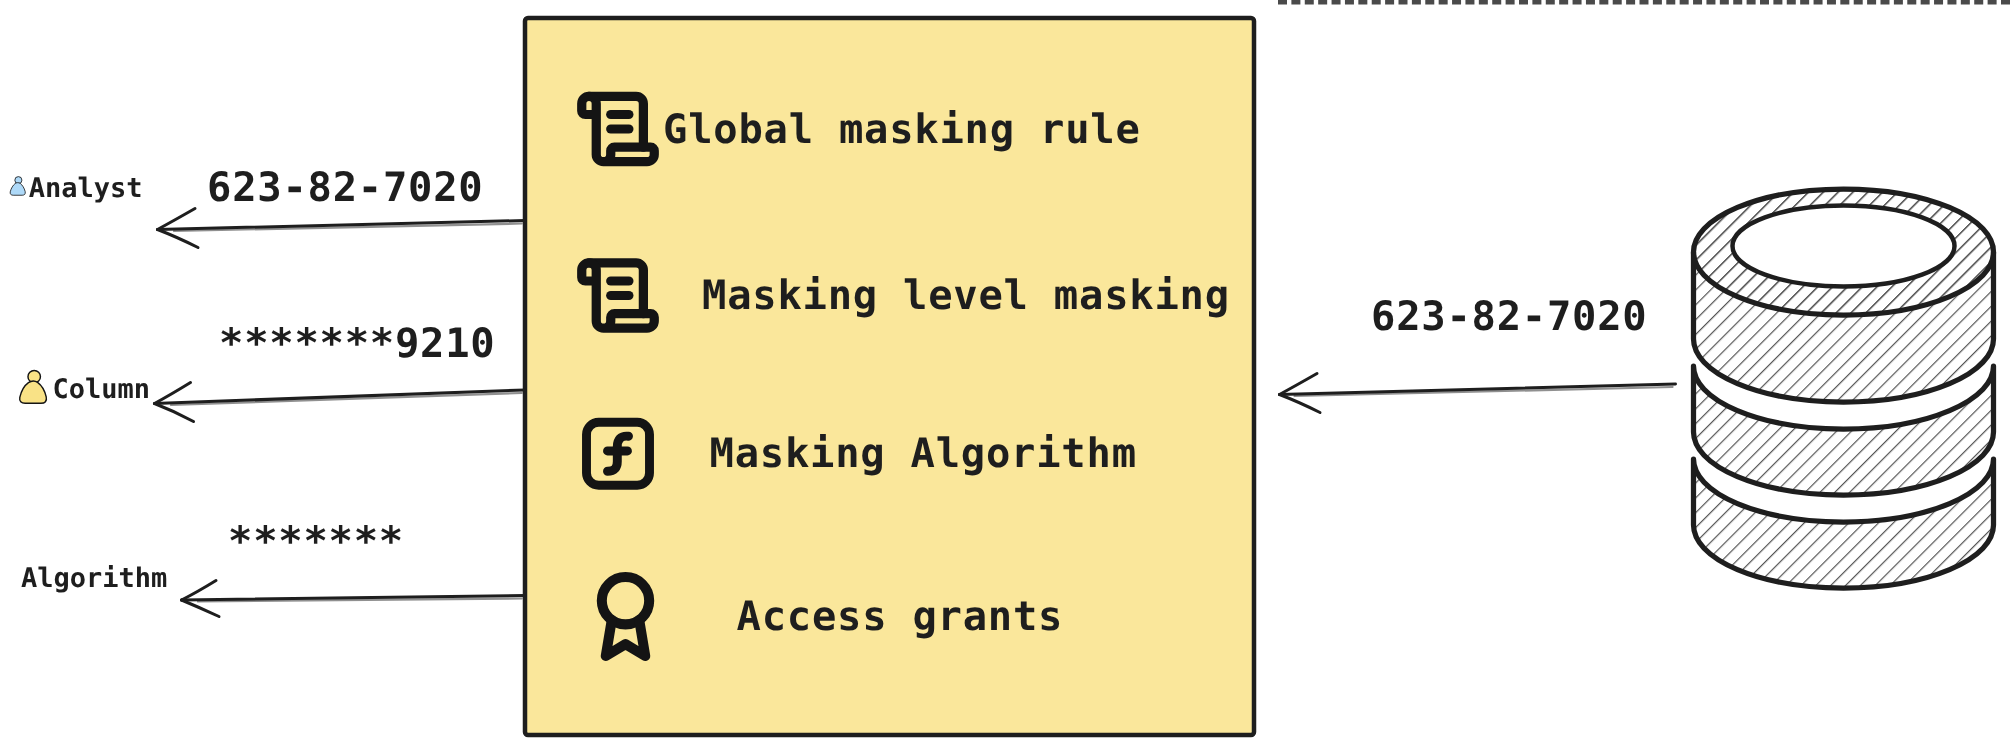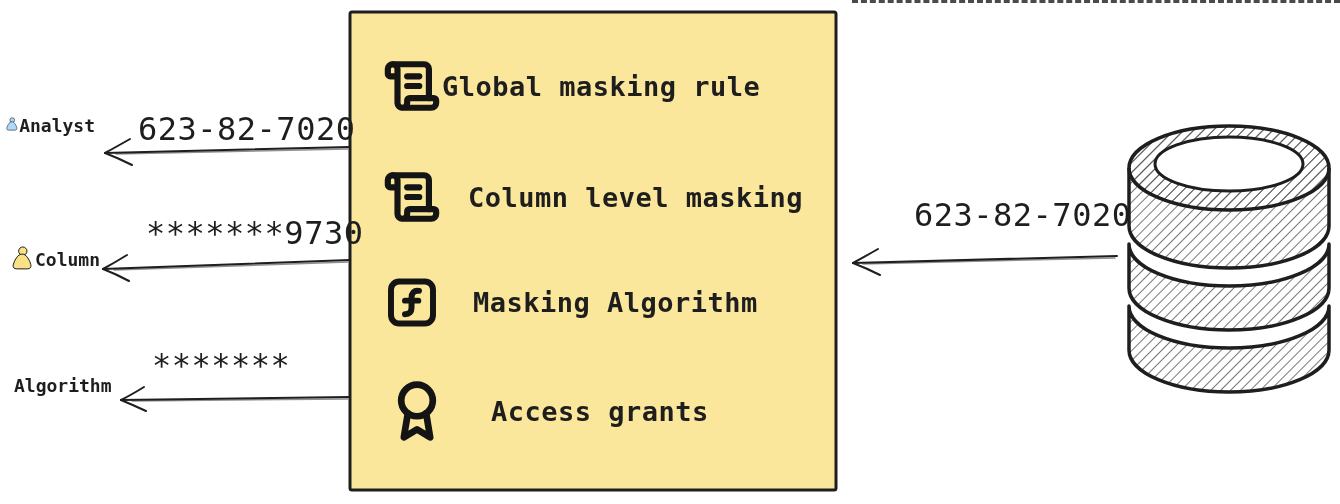--- a/index.html
+++ b/index.html
@@ -20,21 +20,21 @@
   .row-2{left:34px;top:158px;height:58px;gap:26px;}
   .row-3{left:36px;top:264px;height:57px;gap:33px;align-items:center;}
   .row-4{left:44px;top:368px;height:66px;gap:49px;}
   
   .actor{position:absolute;width:90px;display:flex;flex-direction:row;align-items:center;}
   .actor-label{font-size:18px;font-weight:600;margin-top:3px;white-space:nowrap;}
   .actor-analyst{left:5px;top:88px;}
   .actor-support{left:10px;top:222px;}
   .actor-developer{left:14px;top:348px;}
   
-  .flow-label{position:absolute;font-size:32px;font-weight:400;white-space:nowrap;letter-spacing:.5px;}
+  .flow-label{position:absolute;font-size:27px;font-weight:700;white-space:nowrap;letter-spacing:.5px;}
   .lbl-analyst{left:138px;top:110px;}
   .lbl-support{left:146px;top:214px;}
   .lbl-developer{left:152px;top:346px;}
   .lbl-db{left:914px;top:196px;}
   
   svg.arrow{position:absolute;overflow:visible;}
   .arr-analyst{left:96px;top:132px;}
   .arr-support{left:94px;top:250px;}
   .arr-developer{left:112px;top:384px;}
   .arr-db{left:845px;top:244px;}
@@ -66,21 +66,21 @@
     <span class="row-label">Global masking rule</span>
   </div>
 
   <div class="box-row row-2">
     <svg class="icon" width="60" height="58" viewBox="0 0 24 24">
       <path d="M15 12h-5"></path>
         <path d="M15 8h-5"></path>
         <path d="M19 17V5a2 2 0 0 0-2-2H4"></path>
       <path d="M8 21h12a2 2 0 0 0 2-2v-1a1 1 0 0 0-1-1H11a1 1 0 0 0-1 1v1a2 2 0 1 1-4 0V5a2 2 0 1 0-4 0v2a1 1 0 0 0 1 1h3"></path>
     </svg>
-    <span class="row-label">Column level masking</span>
+    <span class="row-label">Masking level masking</span>
   </div>
 
   <div class="box-row row-3">
     <svg class="icon" width="56" height="57" viewBox="0 0 24 24">
       <rect x="3" y="3" width="18" height="18" rx="3.5"></rect>
       <path d="M9 17c2 0 2.8-1 2.8-2.8V10c0-2 1-3.3 3.2-3"></path>
       <path d="M9 11.2h5.7"></path>
     </svg>
     <span class="row-label">Masking Algorithm</span>
   </div>
@@ -140,21 +140,21 @@
 </svg>
 
 <svg class="arrow arr-db" width="278" height="40">
   <path class="ghost" d="M270 14 L18 20"></path>
   <path class="main" d="M272 12 L8 19"></path>
   <path class="main" d="M33 5 Q19 13 8 19"></path>
   <path class="main" d="M8 19 Q21 24 35 31"></path>
 </svg>
 
 <div class="flow-label lbl-analyst">623-82-7020</div>
-<div class="flow-label lbl-support">*******9730</div>
+<div class="flow-label lbl-support">*******9210</div>
 <div class="flow-label lbl-developer">*******</div>
 <div class="flow-label lbl-db">623-82-7020</div>
 
 <svg class="abs db-svg" width="210" height="274" viewBox="0 0 210 274">
   <defs>
     <pattern id="hatch" width="7" height="7" patternUnits="userSpaceOnUse" patternTransform="rotate(45)">
       <line x1="0" y1="0" x2="0" y2="7" stroke-width="1.6" stroke="#555555"></line>
     </pattern>
   </defs>
 

